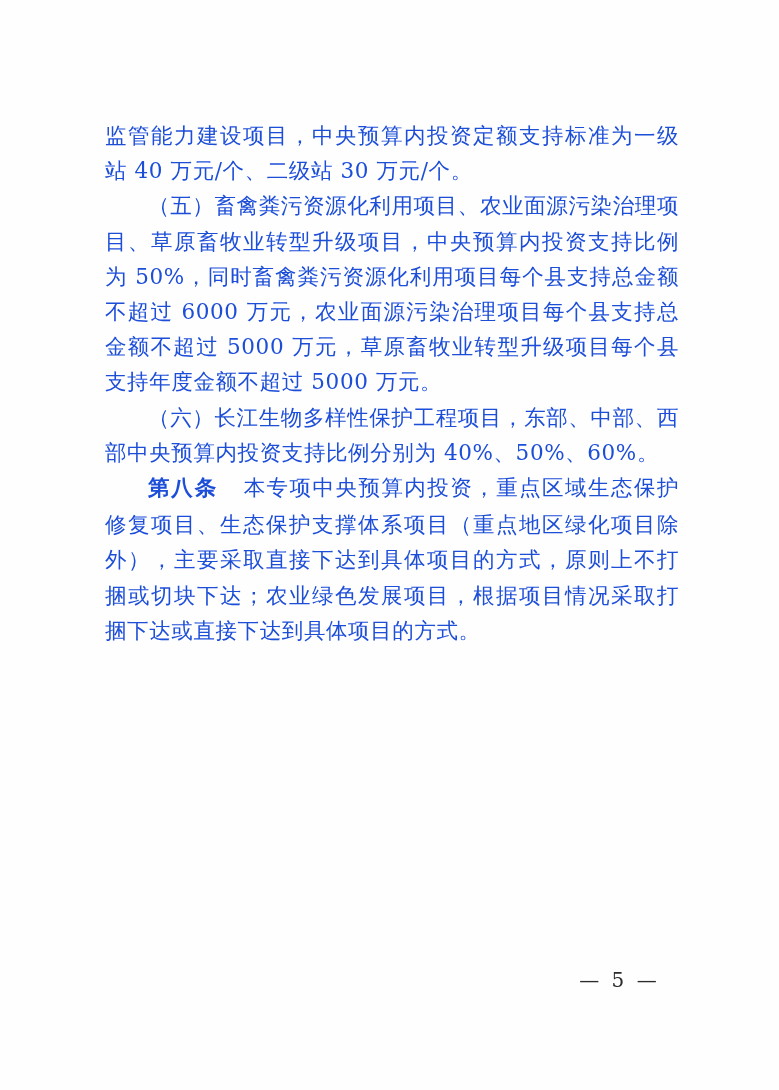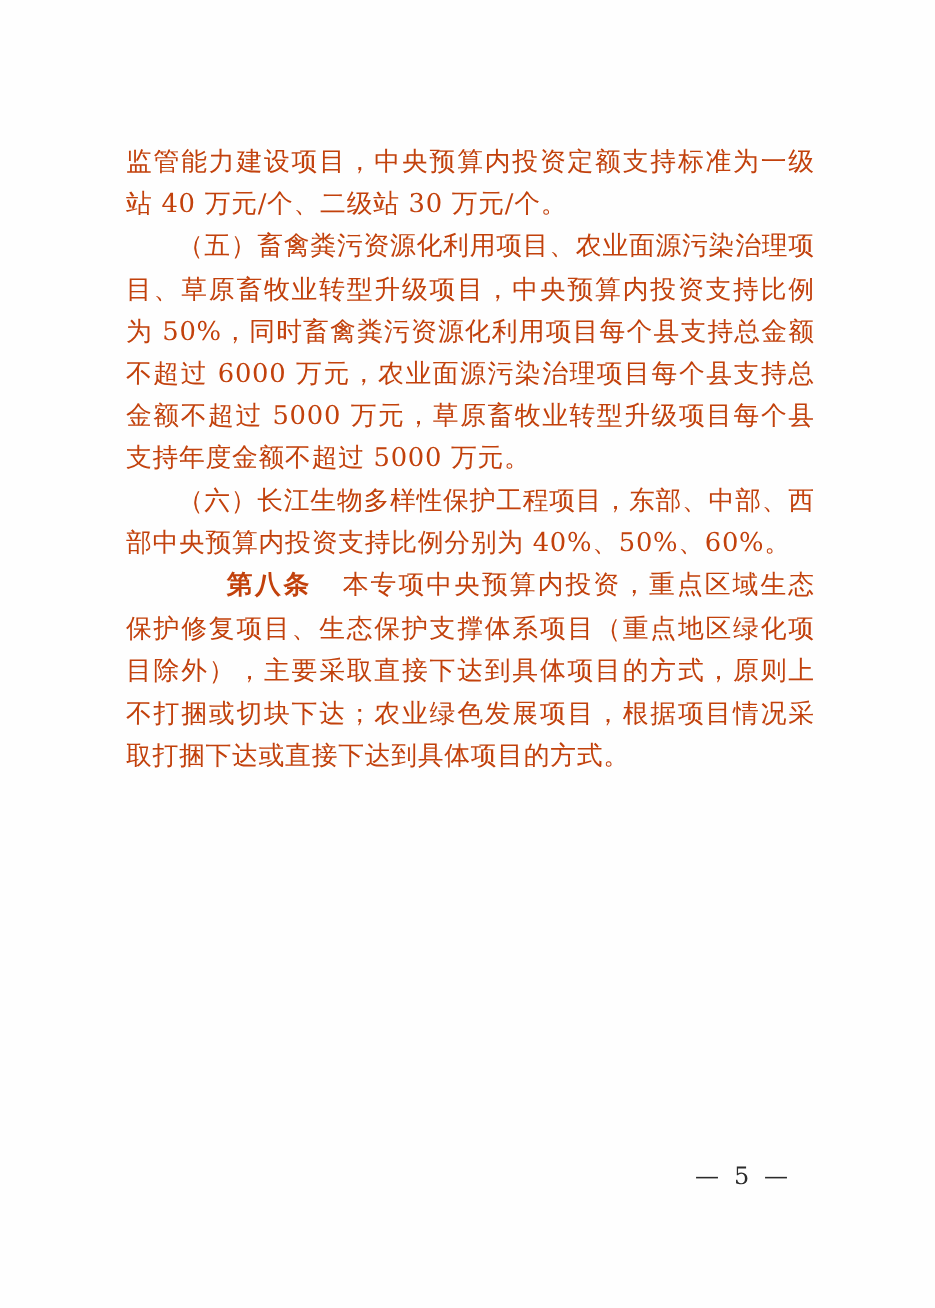--- a/index.html
+++ b/index.html
@@ -30,41 +30,40 @@
     left: 105px;
     top: 118px;
     width: 574px;
   }
 
   .para {
     margin: 0 0 0 0;
     padding: 0;
     font-size: 21.5px;
     line-height: 35.2px;
-    color: #c2410c;
+    color: #1d4ed8;
     text-align: justify;
     text-justify: inter-ideograph;
     letter-spacing: 0.6px;
     font-family: "DejaVu Serif", "Liberation Serif", serif;
     -webkit-font-smoothing: antialiased;
   }
 
   .para.indent {
     text-indent: 2em;
   }
 
   .para.cont {
     text-indent: 0;
   }
 
   .hei {
     font-weight: bold;
     font-family: Liberation Mono, monospace;
     letter-spacing: 1px;
-    margin-left: 41px;
   }
 
   .gap-after-hei {
     display: inline-block;
     width: 1.15em;
   }
 
   #page-footer {
     position: absolute;
     left: 0;

